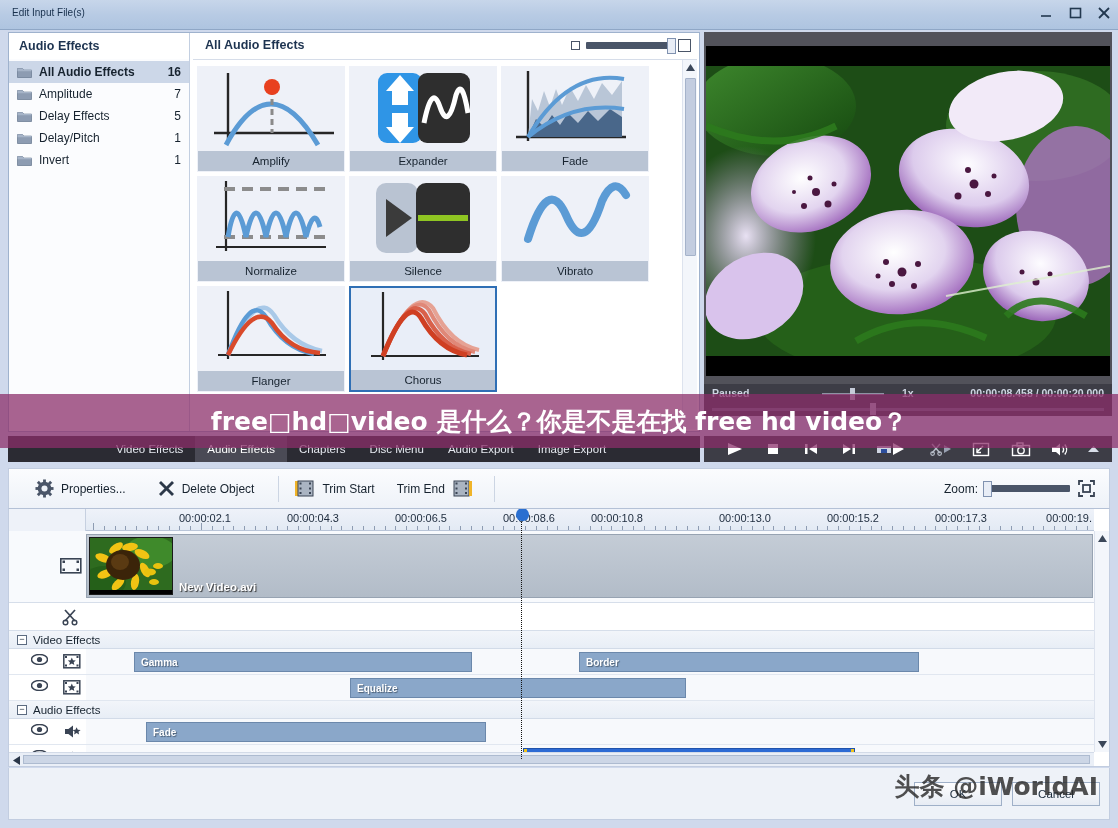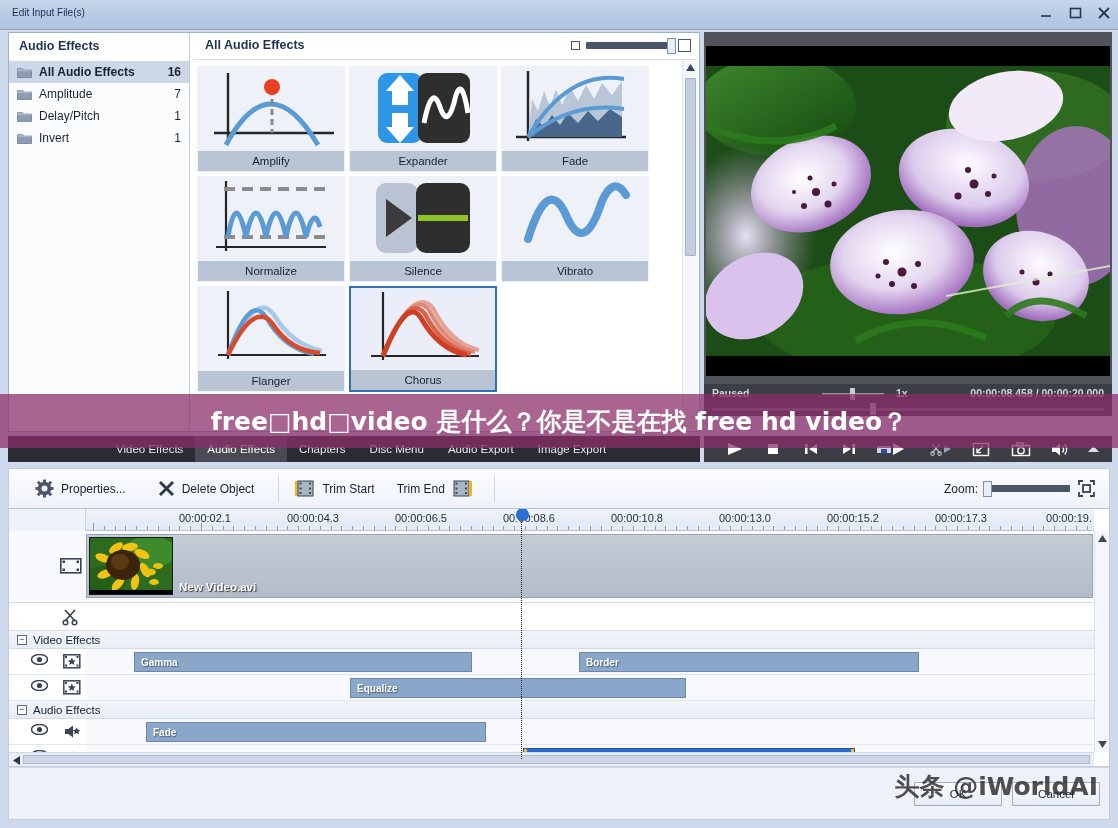--- a/index.html
+++ b/index.html
@@ -102,21 +102,21 @@
   }
   .pv-inner { position:absolute; left:2px; top:14px; width:404px; height:330px; background:#000; overflow:hidden; }
   .pv-img { position:absolute; left:0; top:20px; width:404px; height:290px; overflow:hidden; }
   .status-bar {
     position:absolute; left:704px; top:384px; width:408px; height:18px;
     background:#3d3d46; color:#cfd6e3; font-size:10.5px;
   }
   .status-bar .st-label { position:absolute; left:8px; top:3px; font-weight:bold; }
   .sp-track { position:absolute; left:118px; top:9px; width:62px; height:2px; background:#8d93a3; }
   .sp-thumb { position:absolute; left:146px; top:4px; width:5px; height:12px; background:#c5cbd8; }
-  .status-bar .st-speed { position:absolute; left:192px; top:3px; font-weight:bold; }
+  .status-bar .st-speed { position:absolute; left:198px; top:3px; font-weight:bold; }
   .status-bar .st-time { position:absolute; right:8px; top:3px; font-weight:bold; }
   .seek-row { position:absolute; left:704px; top:402px; width:408px; height:14px; background:#3d3d46; }
   .seek-track { position:absolute; left:8px; top:6px; right:8px; height:3px; background:#6c7283; }
   .seek-thumb { position:absolute; left:166px; top:1px; width:6px; height:12px; background:#b9bfcc; }
 
   
   .tabbar {
     position:absolute; left:8px; top:436px; width:692px; height:26px;
     background:#2b2b33;
   }
@@ -281,20 +281,28 @@
             <span class="tree-label">All Audio Effects</span>
             <span class="tree-count">16</span>
           </div>
           <div class="tree-item">
             <span class="folder-ico"><svg width="15" height="12">
                 <path d="M0.5 2.5 h5 l1.4 1.6 h7.6 v7.4 h-14 z" fill="#8d9cb2" stroke="#6f7f96" stroke-width="0.8"></path>
                 <path d="M0.5 2.5 h5 l1.4 1.6 h7.6 v1.2 h-14 z" fill="#a6b4c8"></path>
               </svg></span>
             <span class="tree-label">Amplitude</span>
             <span class="tree-count">7</span>
+          </div>
+          <div class="tree-item">
+            <span class="folder-ico"><svg width="15" height="12">
+                <path d="M0.5 2.5 h5 l1.4 1.6 h7.6 v7.4 h-14 z" fill="#8d9cb2" stroke="#6f7f96" stroke-width="0.8"></path>
+                <path d="M0.5 2.5 h5 l1.4 1.6 h7.6 v1.2 h-14 z" fill="#a6b4c8"></path>
+              </svg></span>
+            <span class="tree-label">Delay Effects</span>
+            <span class="tree-count">5</span>
           </div>
           <div class="tree-item">
             <span class="folder-ico"><svg width="15" height="12">
                 <path d="M0.5 2.5 h5 l1.4 1.6 h7.6 v7.4 h-14 z" fill="#8d9cb2" stroke="#6f7f96" stroke-width="0.8"></path>
                 <path d="M0.5 2.5 h5 l1.4 1.6 h7.6 v1.2 h-14 z" fill="#a6b4c8"></path>
               </svg></span>
             <span class="tree-label">Delay/Pitch</span>
             <span class="tree-count">1</span>
           </div>
           <div class="tree-item">
@@ -669,21 +677,21 @@
 
   <div class="timeline">
 
     <div class="ruler">
       <div class="rhead"></div>
       <div id="ruler-labels">
           <div class="tick-lbl" style="left: 196px;">00:00:02.1</div>
           <div class="tick-lbl" style="left: 304px;">00:00:04.3</div>
           <div class="tick-lbl" style="left: 412px;">00:00:06.5</div>
           <div class="tick-lbl" style="left: 520px;">00:00:08.6</div>
-          <div class="tick-lbl" style="left: 628px;">00:00:10.8</div>
+          <div class="tick-lbl" style="left: 608px;">00:00:10.8</div>
           <div class="tick-lbl" style="left: 736px;">00:00:13.0</div>
           <div class="tick-lbl" style="left: 844px;">00:00:15.2</div>
           <div class="tick-lbl" style="left: 952px;">00:00:17.3</div>
           <div class="tick-lbl" style="left: 1060px;">00:00:19.</div>
         </div>
       <div id="ruler-ticks">
           <div class="tick major" style="left: 84px;"></div>
           <div class="tick minor" style="left: 95px;"></div>
           <div class="tick minor" style="left: 106px;"></div>
           <div class="tick minor" style="left: 116px;"></div>

